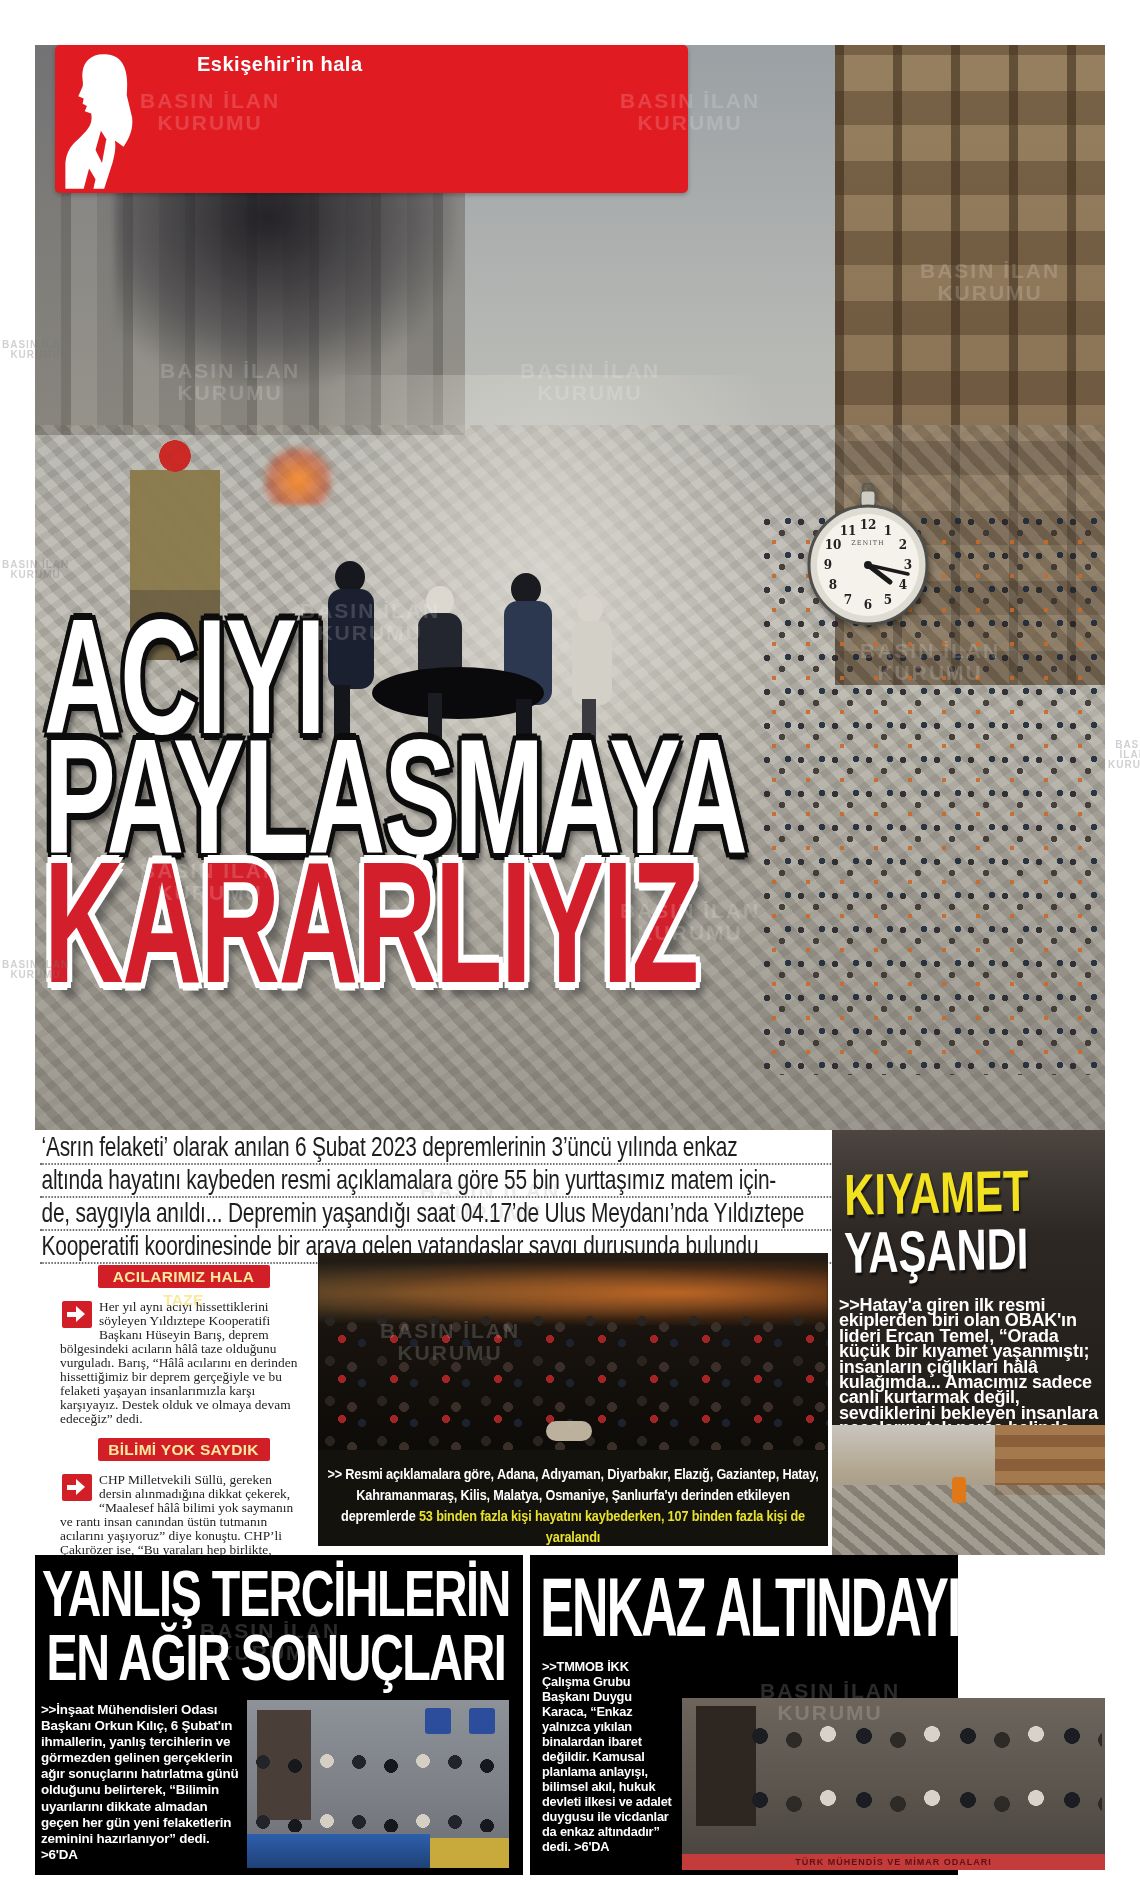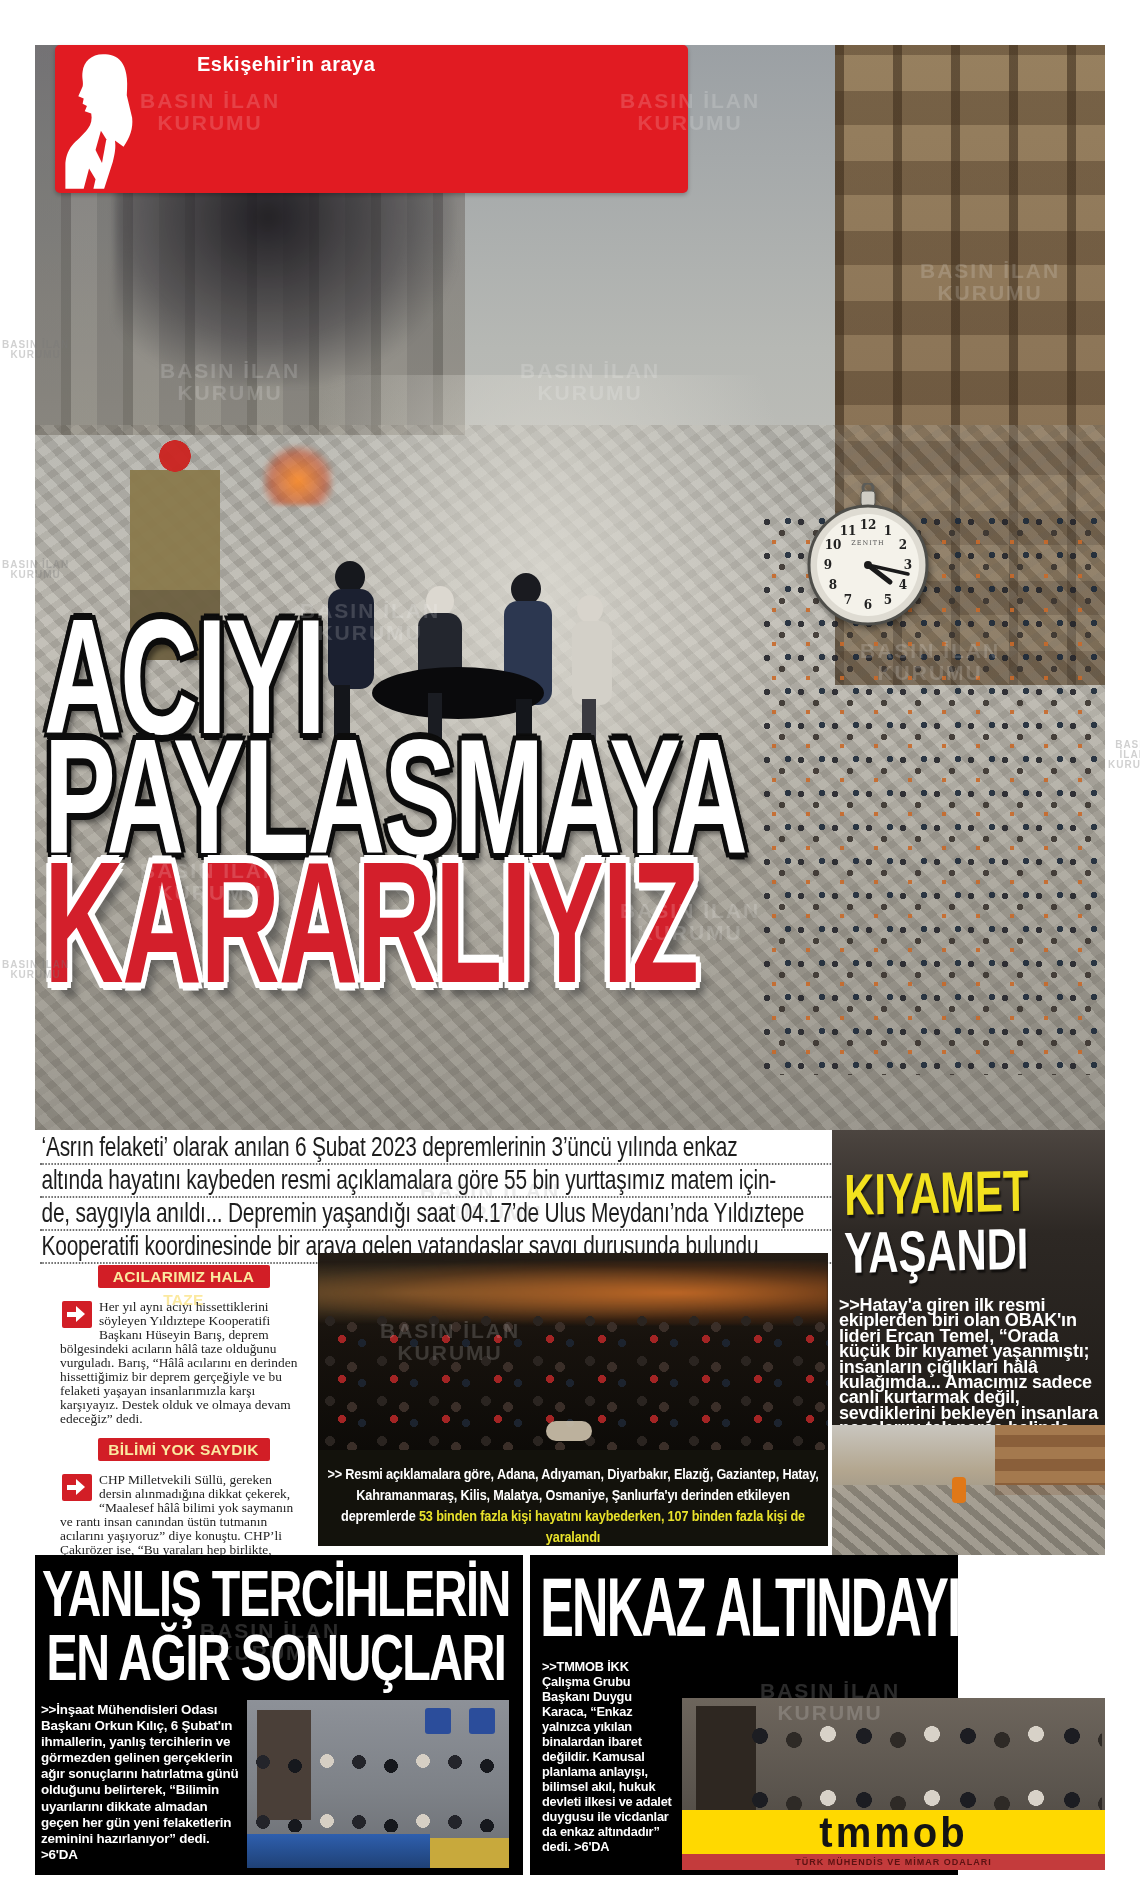--- a/index.html
+++ b/index.html
@@ -211,21 +211,21 @@
       <line x1="63" y1="82" x2="103" y2="91" stroke="#1a1a1a" stroke-width="3.5" stroke-linecap="round"></line>
       <circle cx="63" cy="82" r="4" fill="#1a1a1a"></circle>
     </svg>
   </div>
 
   <div id="masthead" class="abs">
     <svg id="logo" class="abs" viewBox="0 0 70 130">
       <path fill="#fff" d="M36 3c-11 0-18 7-19 16-1 6 1 10 0 14l-4 9 5 2-1 5 4 2-2 5 6 2c1 5 0 10-3 14-5 7-11 11-15 16-4 5-6 12-6 18v22h17l5-19 6 10-2 9h10l8-25c2-8 3-14 2-20l8 6c6-9 9-17 8-27l-5-21C61 9 49 3 36 3z"></path>
       <path fill="#e11b22" d="M34 74l5 8-4 22-6-12z"></path>
     </svg>
-    <div id="mast-tagline" class="abs">Eskişehir'in araya</div>
+    <div id="mast-tagline" class="abs">Eskişehir'in hala</div>
   </div>
 
   <div id="hl1" class="bigline abs">ACIYI</div>
   <div id="hl2" class="bigline abs">PAYLAŞMAYA</div>
   <div id="hl3" class="bigline abs">KARARLIYIZ</div>
 
   <div id="lede" class="abs">
     <div class="lede-line">‘Asrın felaketi’ olarak anılan 6 Şubat 2023 depremlerinin 3’üncü yılında enkaz</div>
     <div class="lede-line">altında hayatını kaybeden resmi açıklamalara göre 55 bin yurttaşımız matem için-</div>
     <div class="lede-line">de, saygıyla anıldı... Depremin yaşandığı saat 04.17’de Ulus Meydanı’nda Yıldıztepe</div>
@@ -282,23 +282,20 @@
       </div>
     </div>
     <div id="br" class="abs">
       <div id="br-hl" class="abs">ENKAZ ALTINDAYIZ!</div>
       <div id="br-body" class="abs">
         <span>&gt;&gt;TMMOB İKK Çalışma Grubu Başkanı Duygu Karaca, “Enkaz yalnızca yıkılan binalardan ibaret değildir. Kamusal planlama anlayışı, bilimsel akıl, hukuk devleti ilkesi ve adalet duygusu ile vicdanlar da enkaz altındadır” dedi. </span><span>&gt;6'DA</span>
       </div>
       <div id="br-photo" class="abs">
         <div class="brp-door abs"></div>
         <div class="brp-people abs"></div>
-        <div id="tmmob-banner" class="abs">
-          <span>tmmob</span>
-        </div>
         <div id="red-strip" class="abs">
           <span>TÜRK MÜHENDİS VE MİMAR ODALARI</span>
         </div>
       </div>
     </div>
   </div>
 
   <div class="wm" style="left:140px;top:90px;"><span>BASIN İLAN</span><br><span>KURUMU</span></div>
   <div class="wm" style="left:620px;top:90px;"><span>BASIN İLAN</span><br><span>KURUMU</span></div>
   <div class="wm" style="left:920px;top:260px;"><span>BASIN İLAN</span><br><span>KURUMU</span></div>

